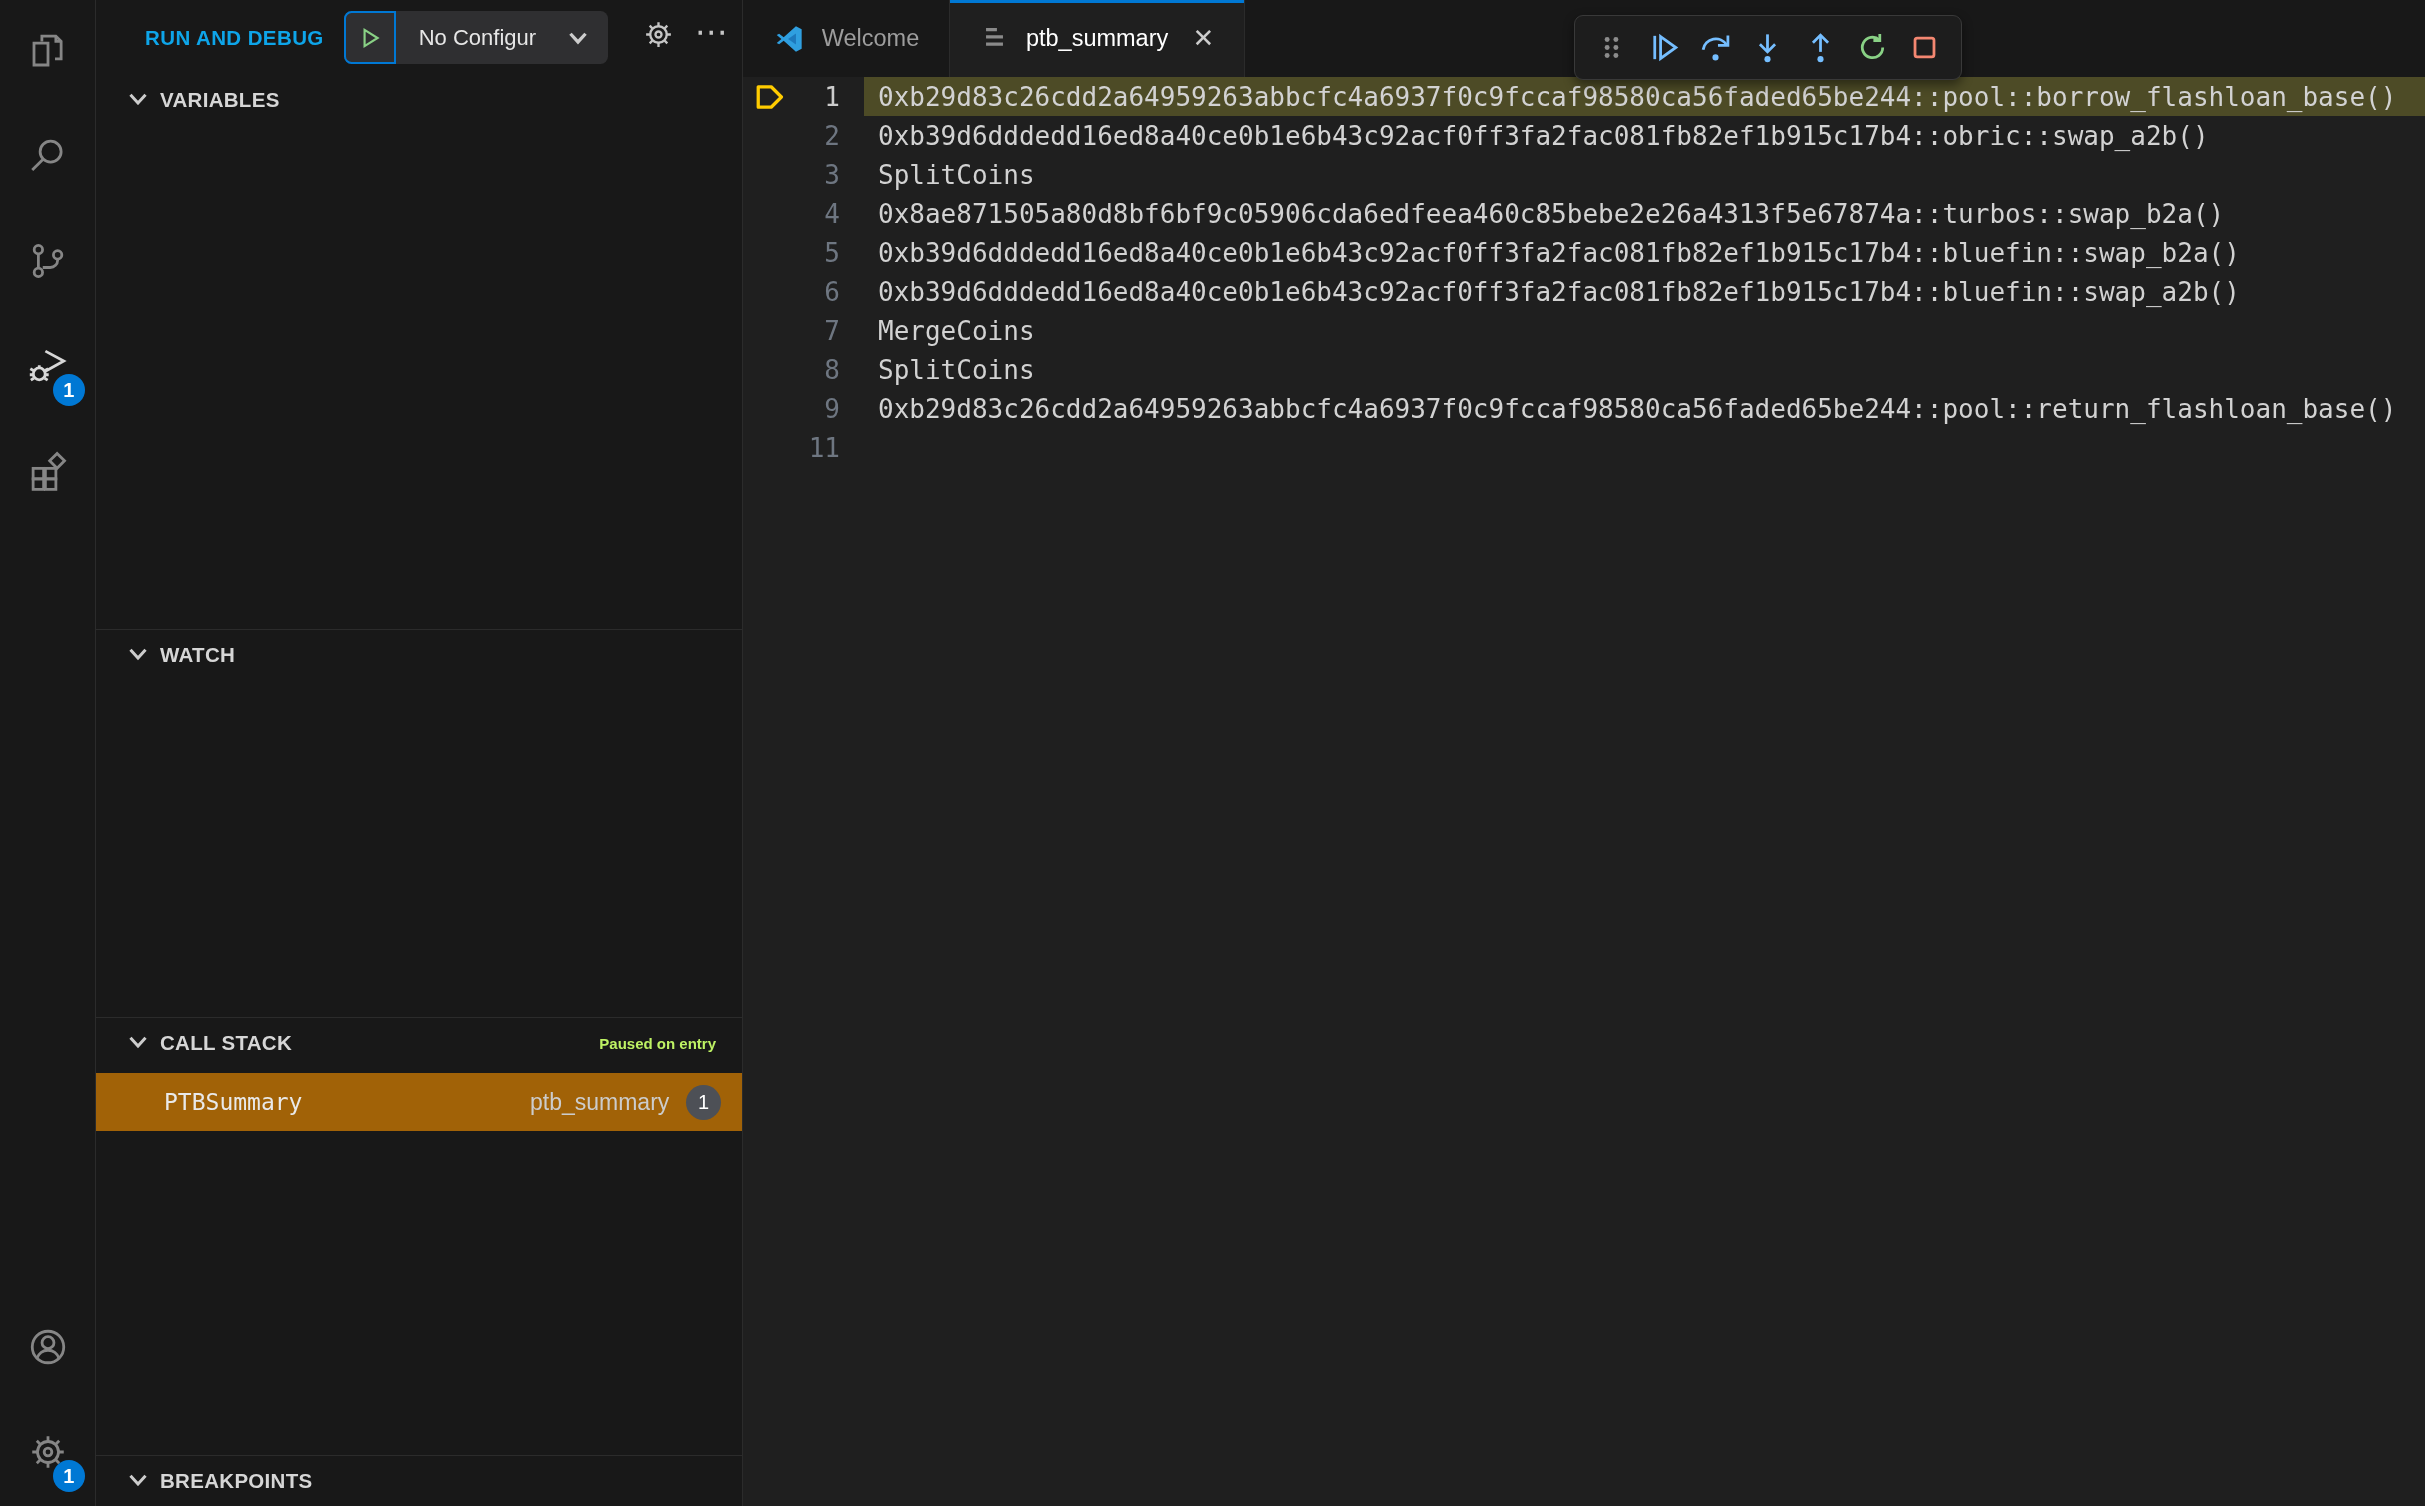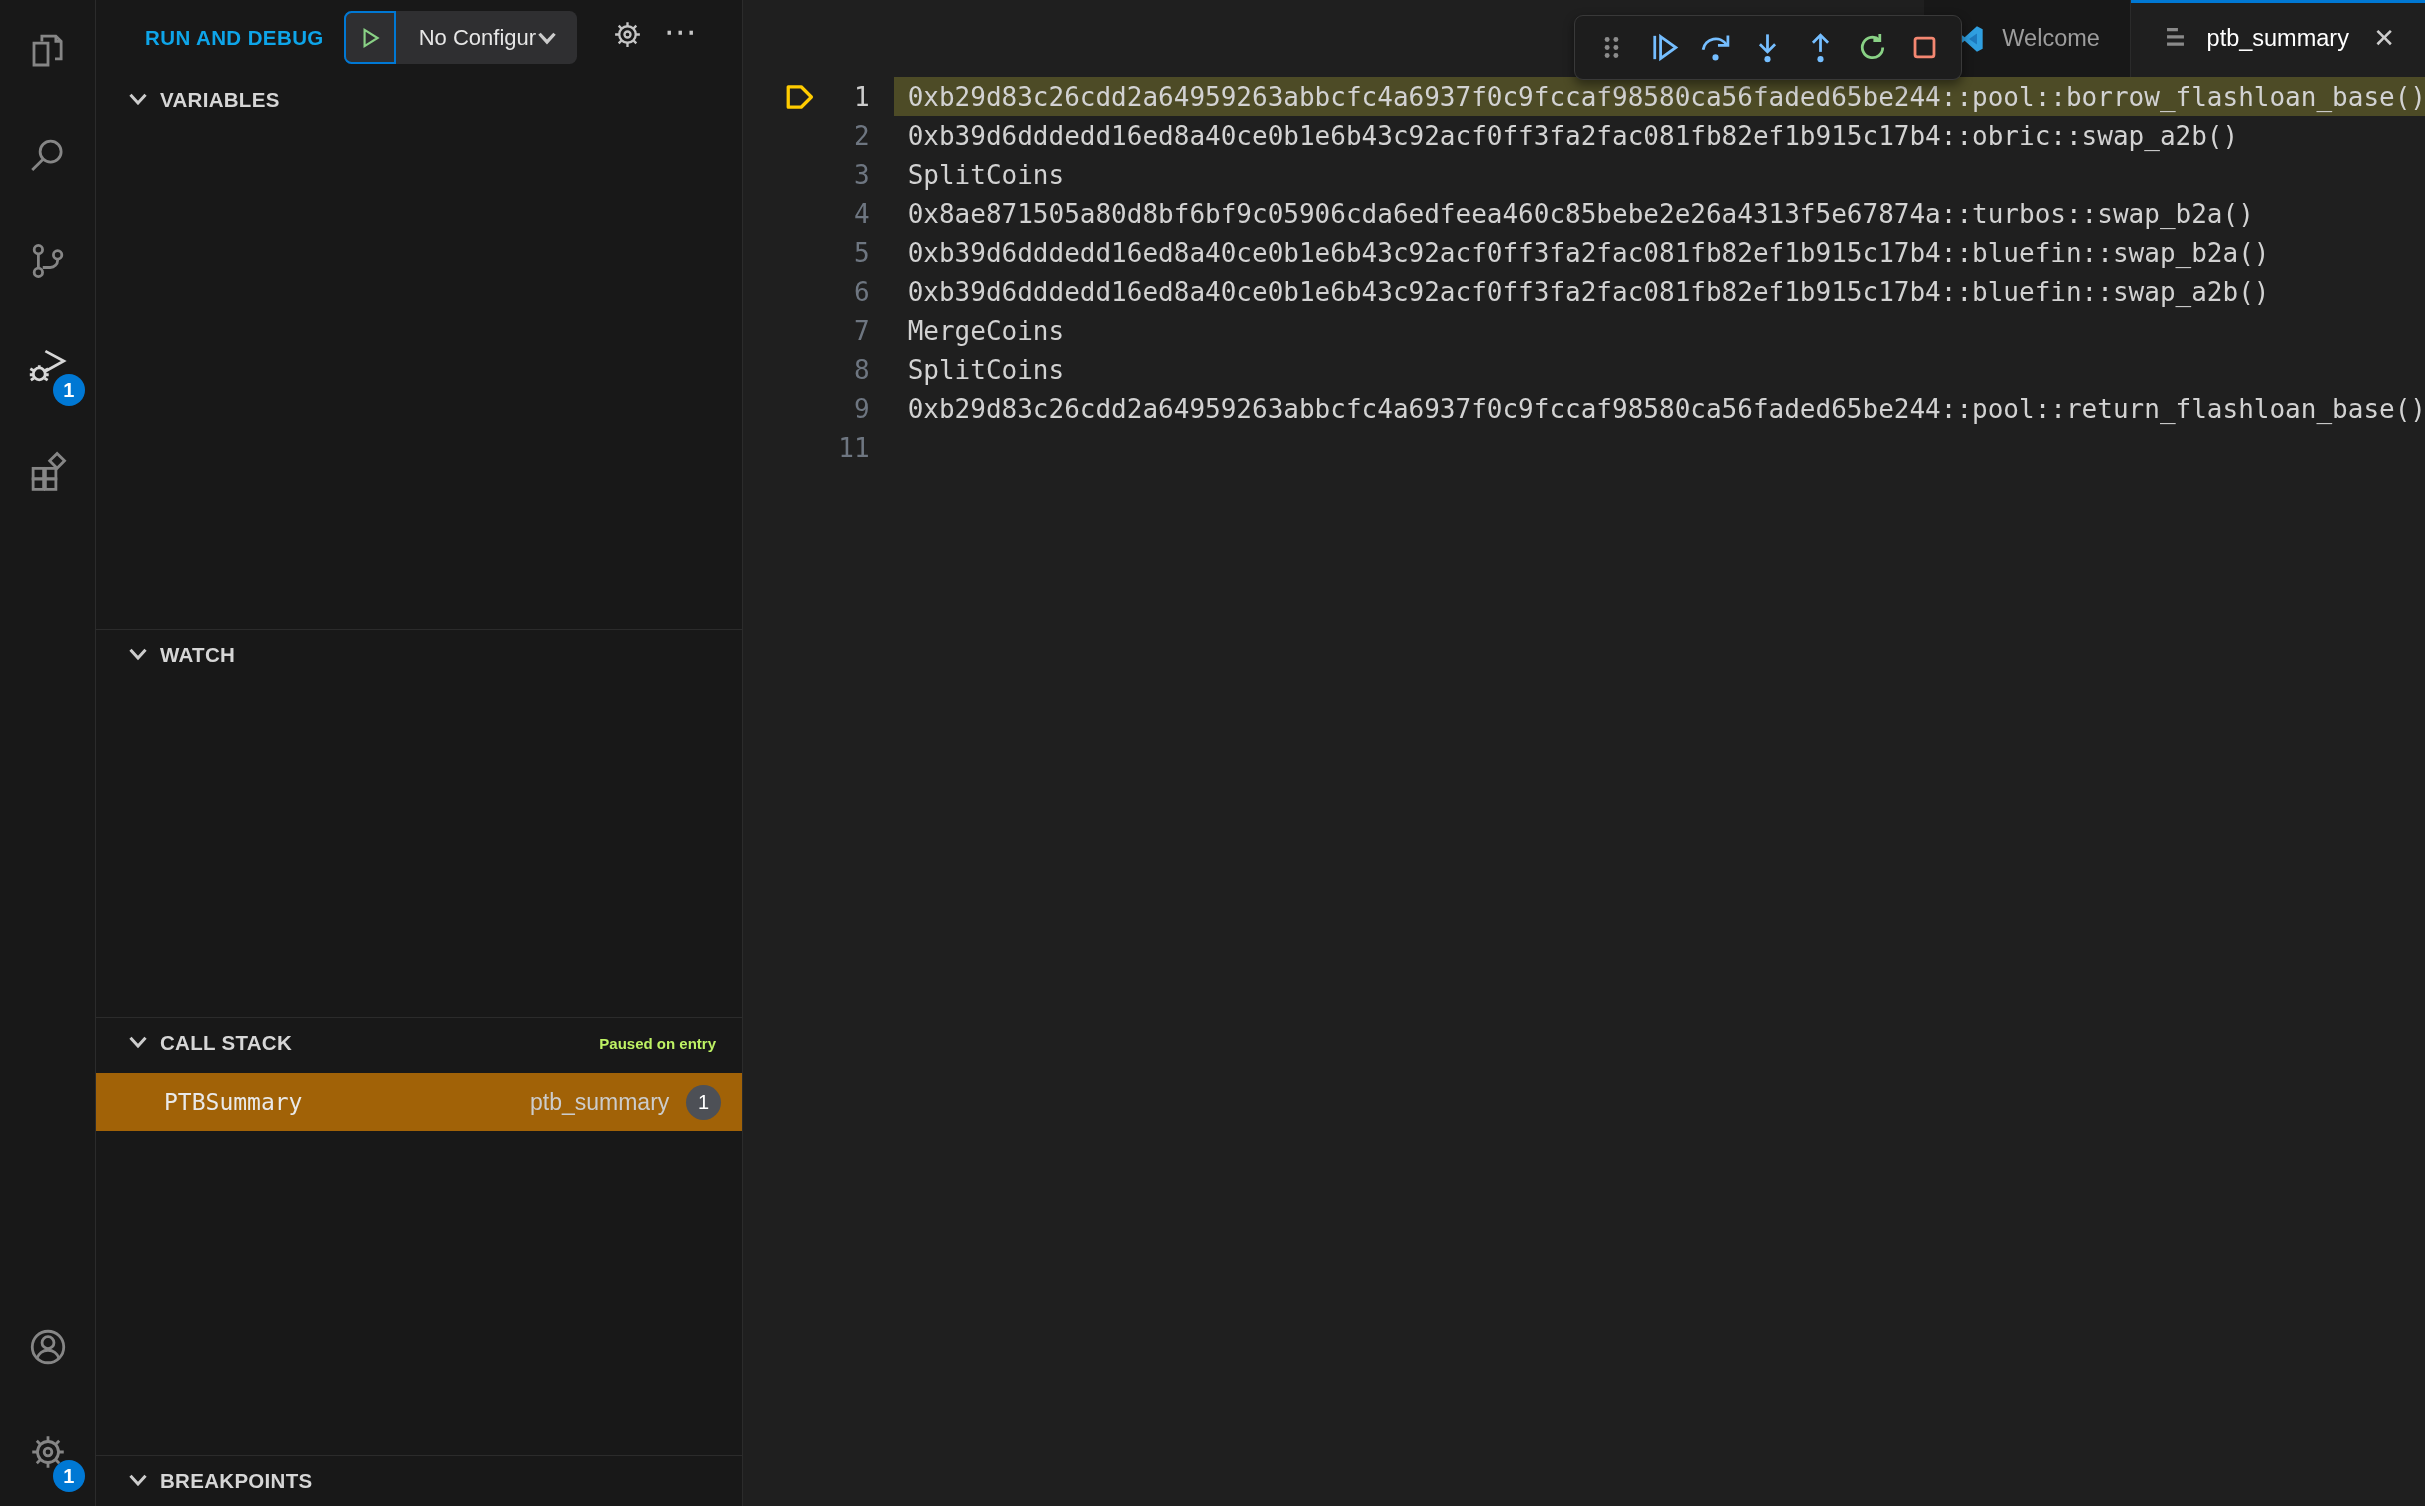--- a/index.html
+++ b/index.html
@@ -23,21 +23,21 @@
   
   .sidebar { width:647px; background:#181818; border-right:0.8px solid #2b2b2b;
              display:flex; flex-direction:column; }
   .sb-header { height:76px; display:flex; align-items:center; padding:0 26px 0 49px; gap:20px; }
   .sb-title { font-size:20.5px; font-weight:700; letter-spacing:0.4px; color:#0ea5e9; white-space:nowrap; }
   .cfg-control { display:flex; align-items:stretch; height:53px; background:#2f2f31;
                  border-radius:7.6px; overflow:visible; cursor:pointer; }
   .cfg-play { width:52px; display:flex; align-items:center; justify-content:center;
               border:2.3px solid #0078d4; border-radius:7.6px 0 0 7.6px; background:#2f2f31; }
   .cfg-play svg { width:26px; height:26px; fill:none; stroke:#89d185; stroke-width:2; }
-  .cfg-select { display:flex; align-items:center; gap:1px; padding:0 20px 0 23px; color:#e6e6e6;
+  .cfg-select { display:flex; align-items:center; gap:32px; padding:0 20px 0 23px; color:#e6e6e6;
                 font-size:22px; white-space:nowrap; }
   .chev svg { width:20px; height:13.7px; stroke:#cccccc; stroke-width:2.4; fill:none; }
   .sb-gear { font-size:30px; color:#c5c5c5; margin-left:13.7px; cursor:pointer; }
   .sb-gear svg { width:33px; height:33px; stroke:#c5c5c5; fill:none; stroke-width:1.7; }
   .sb-ellipsis { font-size:33px; color:#c5c5c5; cursor:pointer; line-height:30px; padding-bottom:10.6px;}
 
   .section { display:flex; flex-direction:column; }
   .section.bordered { border-top:0.8px solid #2b2b2b; }
   .sec-header { height:50px; display:flex; align-items:center; padding:0 26px 0 32px; gap:12px;
                 cursor:pointer; flex:none; }
@@ -51,21 +51,21 @@
 
   .frame-row { height:58px; margin-top:4.6px; background:#a16207; display:flex; align-items:center;
                padding:0 21px 0 68px; cursor:pointer; }
   .frame-name { font-family:"DejaVu Sans Mono", monospace; font-size:23px; color:#e9e9e9; }
   .frame-right { margin-left:auto; display:flex; align-items:center; gap:16.7px; }
   .frame-source { font-size:23px; color:#cccccc; }
   .frame-badge { width:35px; height:35px; border-radius:50%; background:#4d5056; color:#fff;
                  font-size:20px; display:flex; align-items:center; justify-content:center; }
 
   
-  .editor { flex:1; display:flex; flex-direction:column; position:relative; background:#1f1f1f;align-items:flex-end; }
+  .editor { flex:1; display:flex; flex-direction:column; position:relative; background:#1f1f1f; }
   .tab-bar { height:77px; background:#181818; display:flex; flex:none; }
   .tab { display:flex; align-items:center; gap:16.7px; padding:0 30px; border-right:0.8px solid #2b2b2b;
          cursor:pointer; position:relative; }
   .tab.inactive { background:#181818; color:#9d9d9d; }
   .tab.active { background:#1f1f1f; color:#ffffff; }
   .tab.active::before { content:""; position:absolute; top:0; left:0; right:0; height:3px; background:#0078d4; }
   .tab-label { font-size:23.5px; white-space:nowrap; }
   .tab .vscode-logo { width:32px; height:32px; }
   .list-icon svg { width:29px; height:29px; stroke:#8a8a8a; stroke-width:2.6; fill:none; }
   .tab-close { font-size:26px; color:#cccccc; margin-left:7.6px; cursor:pointer; }

